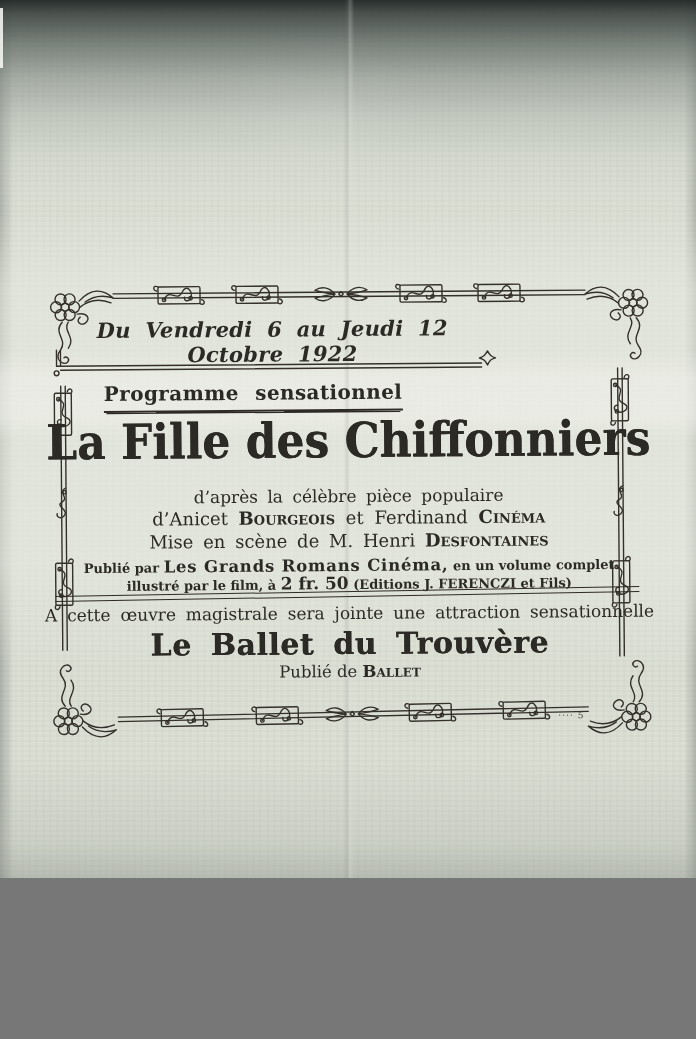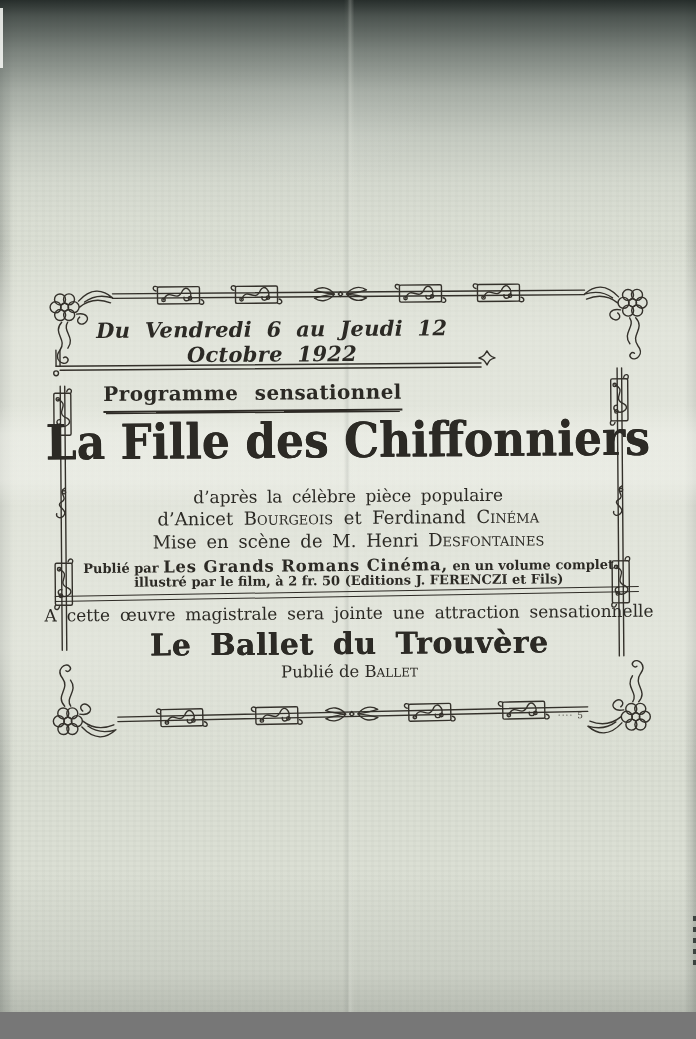--- a/index.html
+++ b/index.html
@@ -1,17 +1,17 @@
 <!DOCTYPE html>
 <html><head>
 <meta charset="utf-8">
 <style>
   html,body{margin:0;padding:0;background:#777;}
   .photo{
-    position:relative;width:696px;height:1012px;overflow:hidden;
+    position:relative;width:696px;height:878px;overflow:hidden;
     background-color:#dbdfd4;
     background-image:
       
       linear-gradient(90deg, rgba(0,0,0,0) 49.4%, rgba(110,116,110,0.16) 49.9%, rgba(235,238,230,0.25) 50.3%, rgba(0,0,0,0) 50.9%),
       
       linear-gradient(180deg,
         rgba(32,39,37,0.96) 0%,
         rgba(56,64,61,0.88) 1.6%,
         rgba(86,95,91,0.72) 5%,
         rgba(120,129,124,0.52) 9%,
@@ -44,25 +44,25 @@
   .txt{position:absolute;text-align:center;line-height:1.18;}
   .date-line{top:317px;left:72px;width:402px;font-size:21px;font-weight:bold;font-style:italic;word-spacing:7px;letter-spacing:0.3px;}
   .programme{top:381px;left:104px;text-align:left;}
   .programme .lbl{display:inline-block;font-size:20px;font-weight:bold;word-spacing:9px;letter-spacing:0.4px;
     padding-bottom:4px;border-bottom:2px solid #2e2b26;box-shadow:0 4px 0 -2.6px #2e2b26;}
   .main-title{top:412px;left:28px;width:640px;font-size:44px;font-weight:bold;letter-spacing:0px;
     transform:scaleY(1.1);transform-origin:top center;text-shadow:0.4px 0 0 #23211c;}
   .credit1{top:486px;left:0;width:696px;font-size:17px;word-spacing:4px;}
   .credit2{top:507px;left:0;width:696px;font-size:18px;word-spacing:5px;}
   .credit3{top:530px;left:0;width:696px;font-size:18px;word-spacing:4px;}
-  .sc{font-variant:small-caps;}
+  .sc{font-variant:small-caps;font-weight:bold;}
   .pub1{top:556px;left:0;width:696px;font-size:13px;font-weight:bold;}
   .pub1 .big{font-size:16.5px;letter-spacing:0.8px;}
   .pub2{top:573px;left:0;width:696px;font-size:13px;font-weight:bold;}
-  .pub2 .price{font-size:13px;}
+  .pub2 .price{font-size:17px;}
   .mid-rule{position:absolute;top:591px;left:54px;width:584px;height:4px;
     border-top:1.6px solid #2e2b26;border-bottom:1.1px solid #2e2b26;
     transform:rotate(-0.55deg);}
   .attraction{top:603px;left:0;width:696px;font-size:17px;word-spacing:4.5px;}
   .ballet-title{top:626px;left:0;width:696px;font-size:30px;font-weight:bold;word-spacing:8px;letter-spacing:0.5px;
     text-shadow:0.3px 0 0 #23211c;}
   .opera{top:662px;left:0;width:696px;font-size:16.5px;}
   .printer-mark{top:712px;left:556px;width:60px;font-size:9px;letter-spacing:1px;color:#45423b;text-align:left;}
   svg *{vector-effect:non-scaling-stroke;}
 </style>

